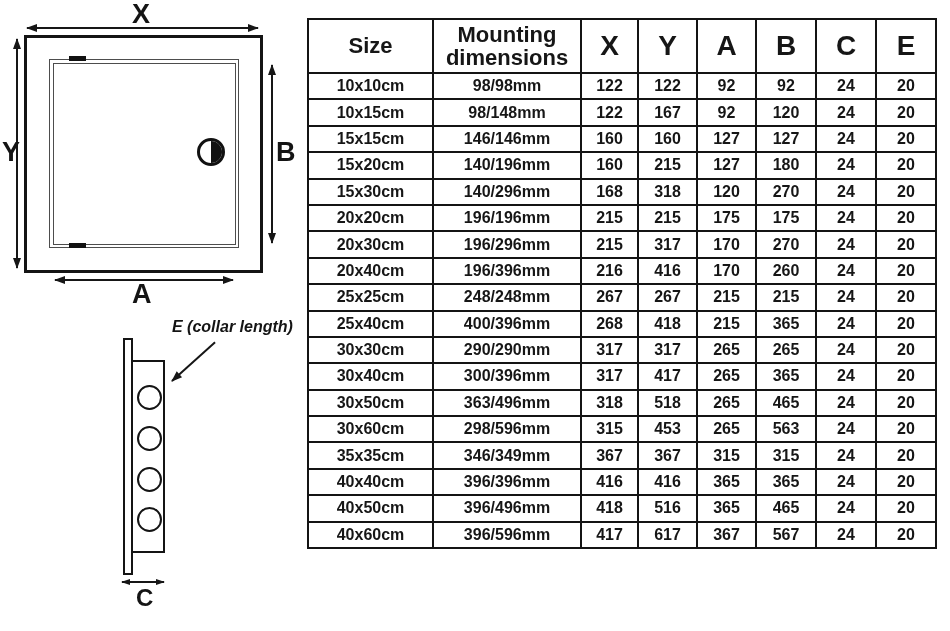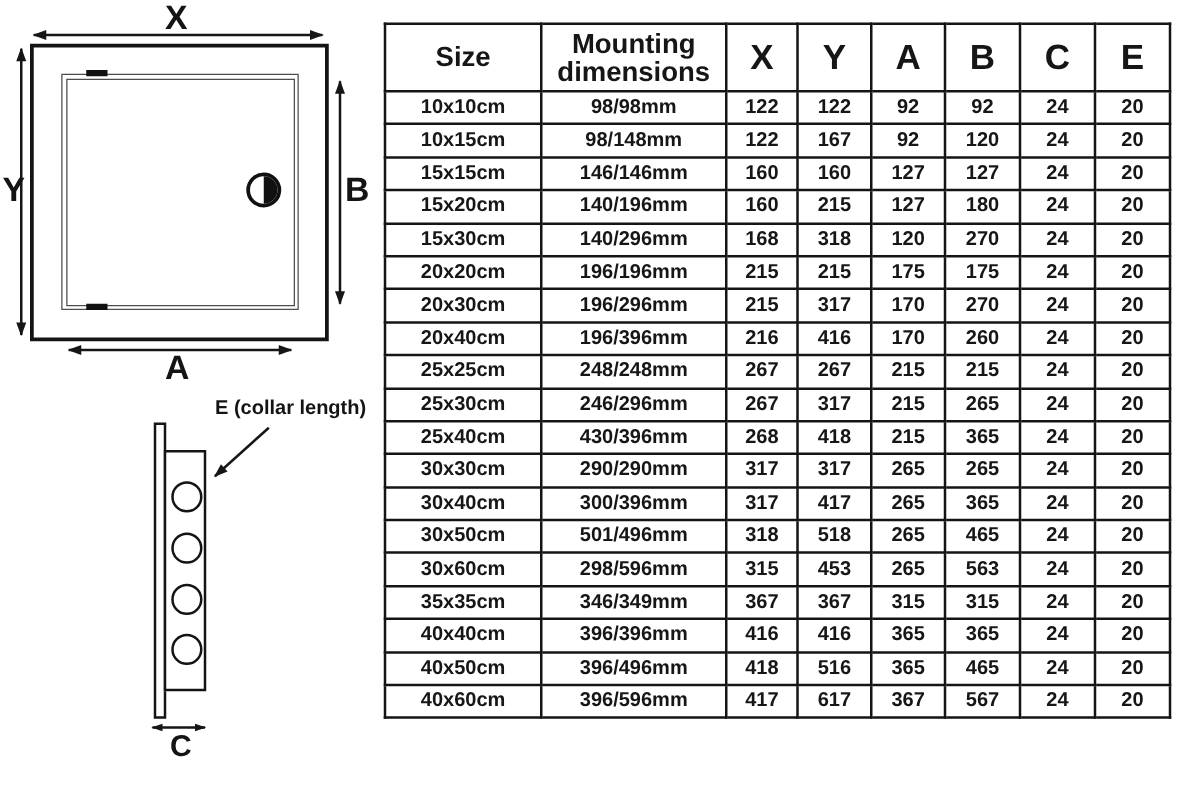--- a/index.html
+++ b/index.html
@@ -78,21 +78,21 @@
 </div>
 
 <div class="abs" style="left:0;top:300px;width:300px;height:331px;">
   <div class="abs flange" style="top:38px;"></div>
   <div class="abs collar" style="top:60px;"></div>
   <div class="hole" style="top:85px;"></div>
   <div class="hole" style="top:126px;"></div>
   <div class="hole" style="top:167px;"></div>
   <div class="hole" style="top:207px;"></div>
 
-  <div class="dimlabel" style="left:172px;top:19px;font-size:16px;">E (collar length)</div>
+  <div class="dimlabel" style="left:172px;top:19px;font-size:16px;font-style:italic;">E (collar length)</div>
   <div class="earrow" style="left:215px;top:41px;width:58px;transform:rotate(138deg);"></div>
 
   <div class="harrow small" style="left:122px;top:281px;width:42px;"></div>
   <div class="dimlabel" style="left:136px;top:286px;font-size:24px;">C</div>
 </div>
 
 <table id="spec-table">
   <colgroup>
     <col style="width:125px">
       <col style="width:148px">
@@ -200,32 +200,22 @@
         <td>25x25cm</td>
         <td>248/248mm</td>
         <td>267</td>
         <td>267</td>
         <td>215</td>
         <td>215</td>
         <td>24</td>
         <td>20</td>
       </tr>
       <tr>
-        <td>25x30cm</td>
-        <td>246/296mm</td>
-        <td>267</td>
-        <td>317</td>
-        <td>215</td>
-        <td>265</td>
-        <td>24</td>
-        <td>20</td>
-      </tr>
-      <tr>
         <td>25x40cm</td>
-        <td>430/396mm</td>
+        <td>400/396mm</td>
         <td>268</td>
         <td>418</td>
         <td>215</td>
         <td>365</td>
         <td>24</td>
         <td>20</td>
       </tr>
       <tr>
         <td>30x30cm</td>
         <td>290/290mm</td>
@@ -241,21 +231,21 @@
         <td>300/396mm</td>
         <td>317</td>
         <td>417</td>
         <td>265</td>
         <td>365</td>
         <td>24</td>
         <td>20</td>
       </tr>
       <tr>
         <td>30x50cm</td>
-        <td>501/496mm</td>
+        <td>363/496mm</td>
         <td>318</td>
         <td>518</td>
         <td>265</td>
         <td>465</td>
         <td>24</td>
         <td>20</td>
       </tr>
       <tr>
         <td>30x60cm</td>
         <td>298/596mm</td>

